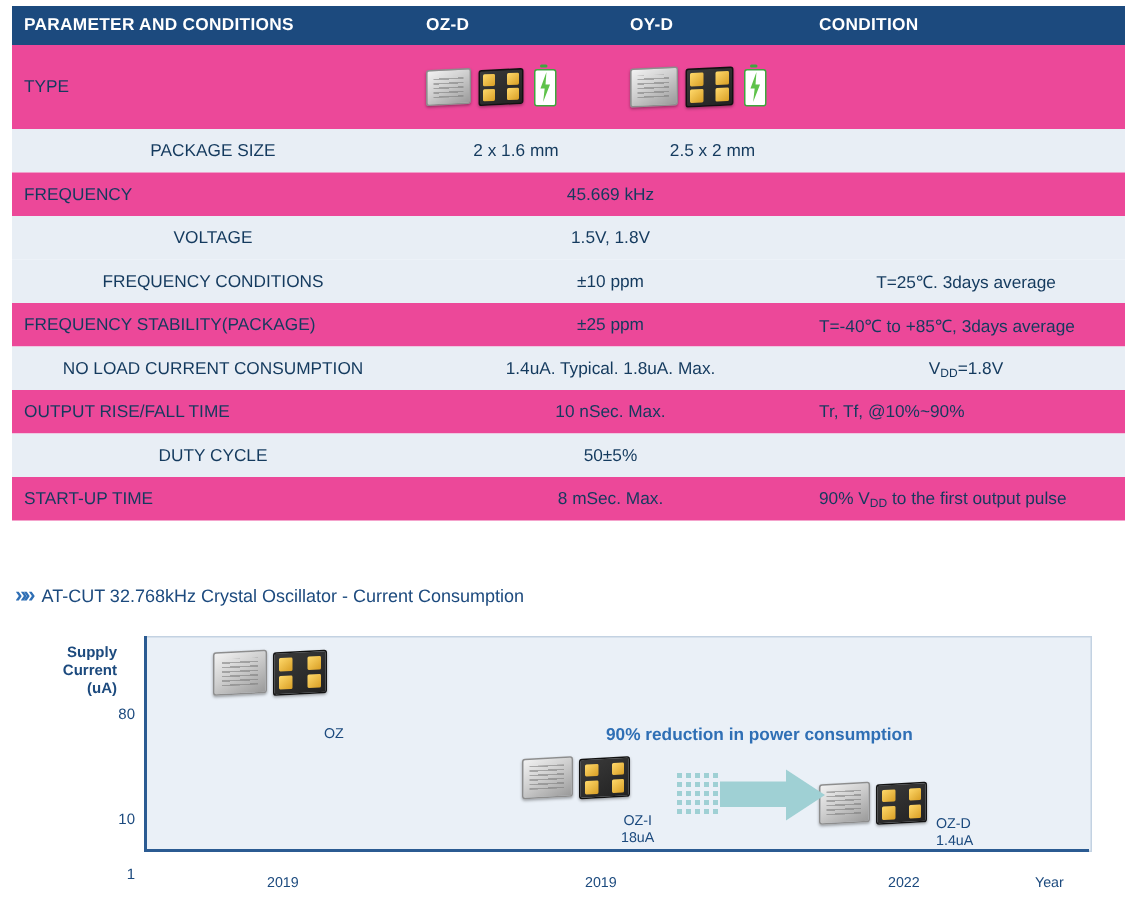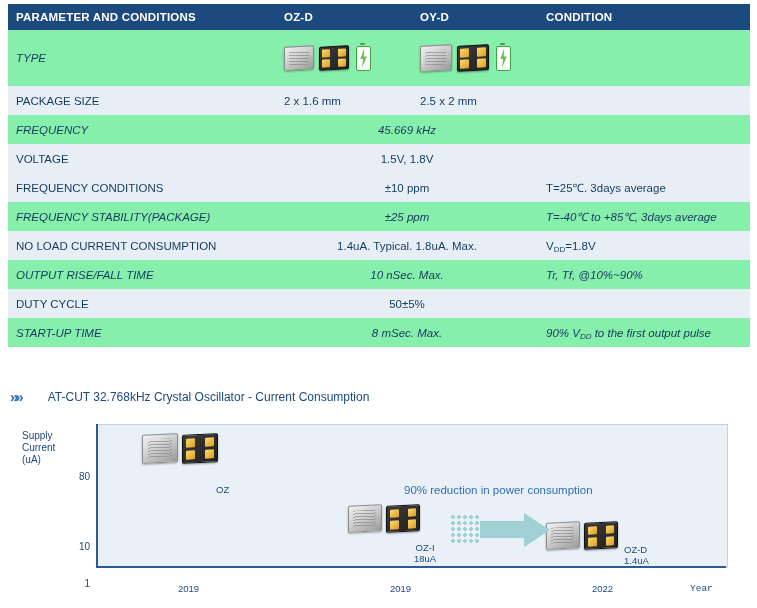--- a/index.html
+++ b/index.html
@@ -37,24 +37,24 @@
   }
   .spec-table td {
     font-size: 11.5px;
     color: #143a5e;
     padding: 5px 8px;
     vertical-align: middle;
     height: 19px;
   }
   .row-alt td {
     background: #e8eef5;
+    text-align: center;
   }
   .row-plain td {
-    background: #86efac;
-    font-style: italic;
+    background: #ec4899;
   }
   .col-param { width: 268px; }
   .col-ozd   { width: 136px; }
   .col-oyd   { width: 126px; }
   .col-cond  { width: 212px; }
   .merge-center {
     text-align: center;
   }
 
   
@@ -164,42 +164,42 @@
   .chev {
     color: #2f6fb5;
     font-size: 15px;
     letter-spacing: -3px;
     font-weight: bold;
   }
   .section-title {
     font-size: 12px;
     color: #1c4a7e;
     font-weight: normal;
-    margin-left: 20px;
   }
 
   
   .chart-box {
     position: absolute;
     left: 96px;
     top: 424px;
     width: 630px;
     height: 142px;
     background: #eaf0f7;
     border: 1px solid #c3d2e2;
   }
   .axis-label-supply {
     position: absolute;
     left: 22px;
     top: 430px;
     font-size: 10px;
     color: #1c4a7e;
     line-height: 12px;
-    text-align: left;
+    text-align: right;
     width: 56px;
+    font-weight: bold;
   }
   .ytick {
     position: absolute;
     font-size: 10px;
     color: #1c4a7e;
     width: 18px;
     text-align: right;
     margin-top: 27px;
   }
   .y80 { left: 72px; top: 444px; }
@@ -207,21 +207,21 @@
   .y1  { left: 72px; top: 551px; }
 
   .xtick {
     position: absolute;
     font-size: 9.5px;
     color: #1c4a7e;
   }
   .x2015 { left: 178px; top: 583px; }
   .x2019 { left: 390px; top: 583px; }
   .x2022 { left: 592px; top: 583px; }
-  .xyear { left: 690px; top: 583px; font-family: Liberation Mono, monospace; }
+  .xyear { left: 690px; top: 583px; }
 
   .axis-v {
     position: absolute;
     left: 96px;
     top: 424px;
     width: 1.5px;
     height: 142px;
     background: #2b5b92;
   }
   .axis-h {
@@ -254,21 +254,21 @@
 
   .lbl-oz   { position: absolute; left: 216px; top: 482px; }
   .lbl-ozi  { position: absolute; left: 414px; top: 540px; text-align: center; }
   .lbl-ozd  { position: absolute; left: 624px; top: 542px; }
 
   .reduction-text {
     position: absolute;
     left: 404px;
     top: 484px;
     font-size: 11.5px;
-    font-weight: normal;
+    font-weight: bold;
     color: #2f6fb5;
   }
 
   .arrow-wrap {
     position: absolute;
     left: 450px;
     top: 512px;
     width: 108px;
     height: 36px;
   }

